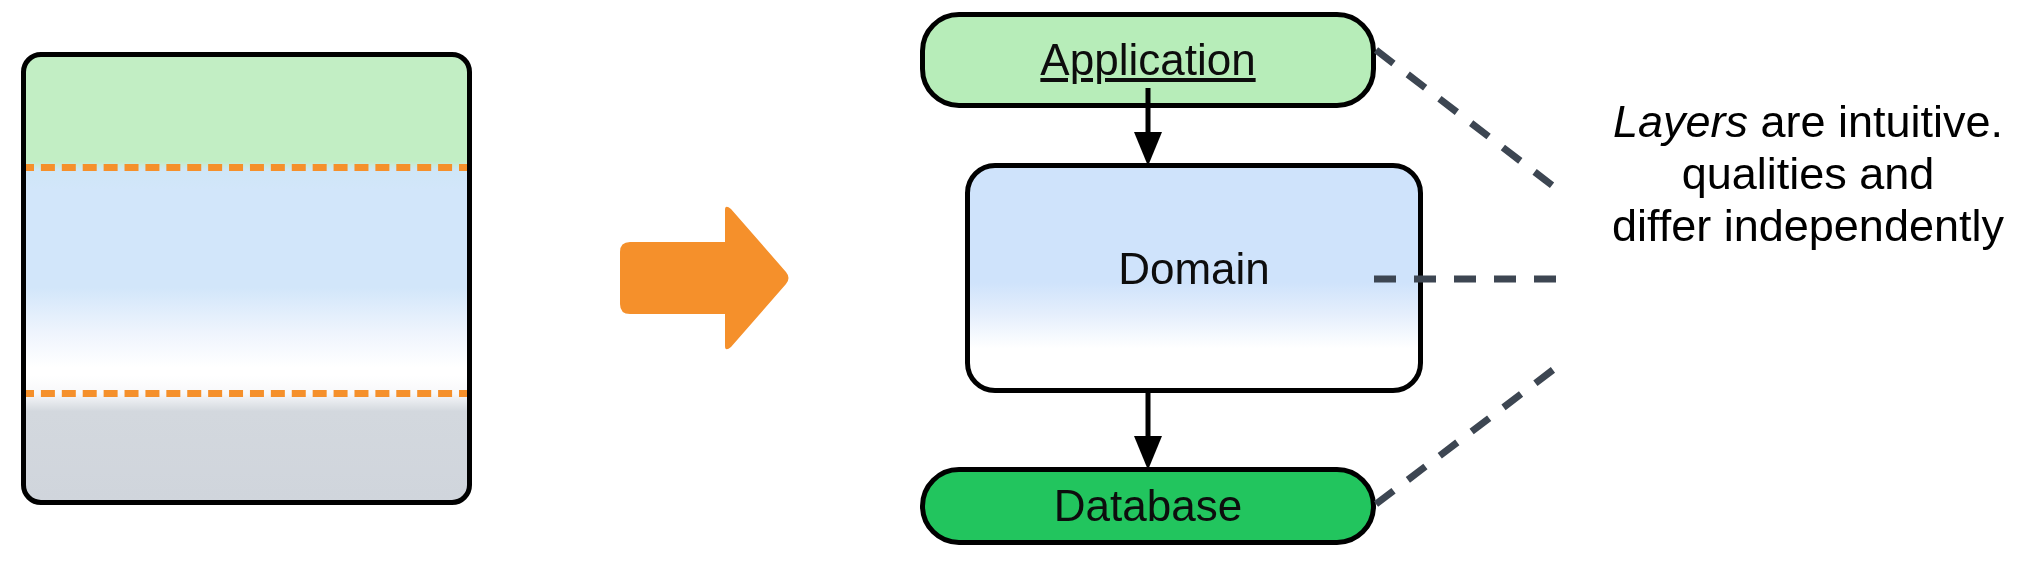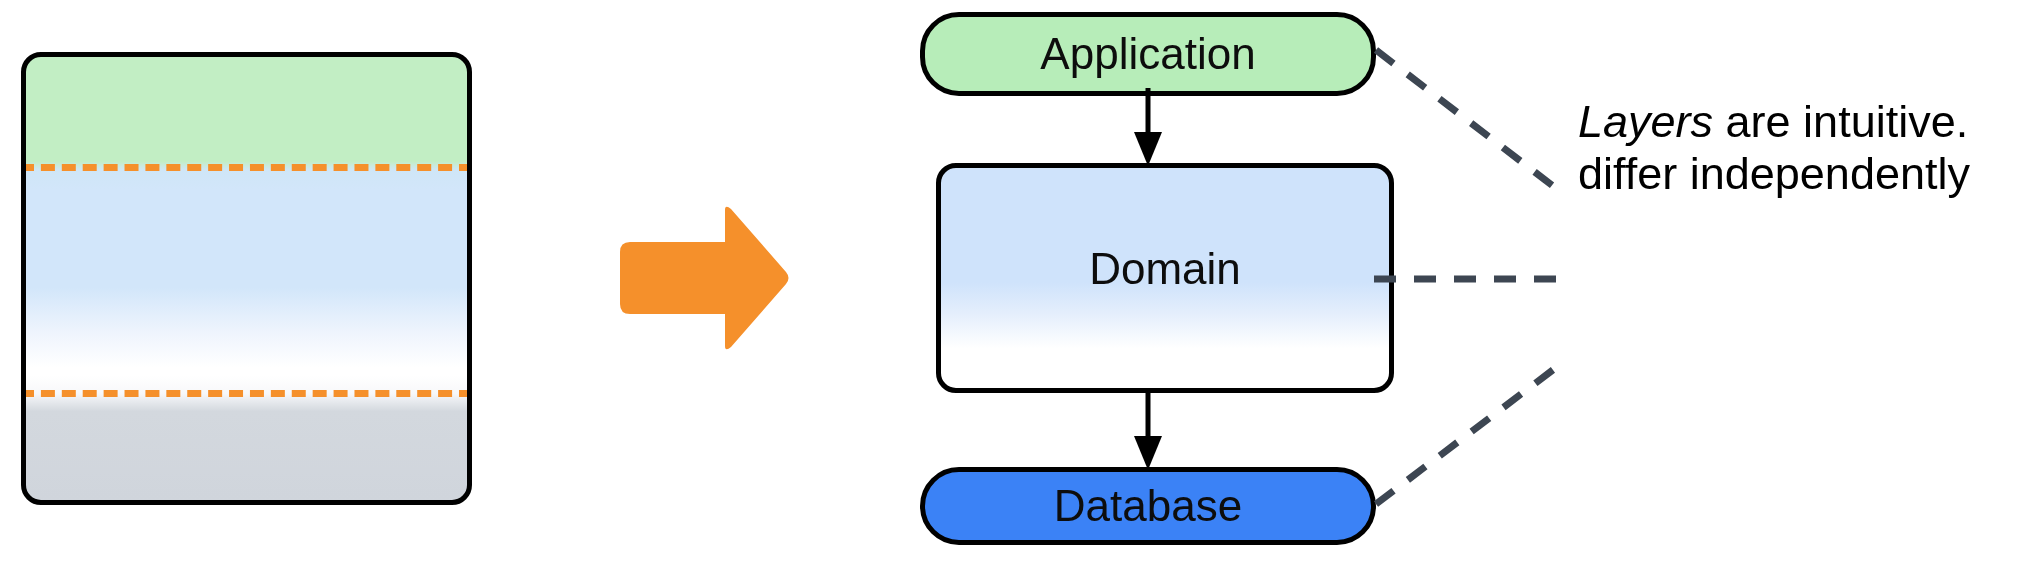--- a/index.html
+++ b/index.html
@@ -47,56 +47,57 @@
   .layer-box{
     position:absolute;
     border:5px solid #000000;
     box-sizing:border-box;
     display:flex;align-items:center;justify-content:center;
     color:#0d0d0d;
     font-size:44px;
     line-height:1;
   }
   #box-application{
-    left:920px;top:12px;width:456px;height:84px;
+    left:920px;top:12px;width:456px;height:96px;
     border-radius:39px;
     background:#b7edb9;
+    text-decoration:underline;
   }
   #box-domain{
-    left:936px;top:163px;width:458px;height:230px;
-    border-radius:20px;
+    left:965px;top:163px;width:458px;height:230px;
+    border-radius:30px;
     background:linear-gradient(to bottom,
         #cfe3fb 0%,
         #cfe3fb 52%,
         #e4eefc 66%,
         #ffffff 82%,
         #ffffff 100%);
     align-items:flex-start;
     padding-top:79px;
   }
   #box-database{
     left:920px;top:467px;width:456px;height:78px;
     border-radius:39px;
-    background:#3b82f6;
+    background:#22c55e;
   }
   .layer-label{pointer-events:none;}
 
   
   .flow-arrow{position:absolute;left:1128px;width:40px;}
   #flow-arrow-1{top:88px;height:80px;}
   #flow-arrow-2{top:390px;height:82px;}
 
   
   #callout-lines{position:absolute;left:0;top:0;width:2038px;height:564px;
       pointer-events:none;}
 
   
   #callout-text{
     position:absolute;left:1578px;top:96px;width:460px;
-    text-align:left;
+    text-align:center;
     font-size:45px;
     line-height:52px;
     color:#000000;
   }
   #callout-text .em{font-style:italic;}
 </style>
 </head>
 <body>
 
 <div id="stage">
@@ -145,16 +146,17 @@
   </svg>
 
   <svg id="callout-lines" viewBox="0 0 2038 564">
     <line x1="1376" y1="50" x2="1566" y2="196" stroke="#3d4652" stroke-width="7" stroke-dasharray="22 18" stroke-linecap="butt"></line>
     <line x1="1374" y1="279" x2="1566" y2="279" stroke="#3d4652" stroke-width="7" stroke-dasharray="22 18" stroke-linecap="butt"></line>
     <line x1="1376" y1="504" x2="1566" y2="360" stroke="#3d4652" stroke-width="7" stroke-dasharray="22 18" stroke-linecap="butt"></line>
   </svg>
 
   <div id="callout-text">
     <div><span class="em">Layers</span><span> are intuitive.</span></div>
+    <div>qualities and</div>
     <div>differ independently</div>
   </div>
 
 </div>
 
 </body></html>

